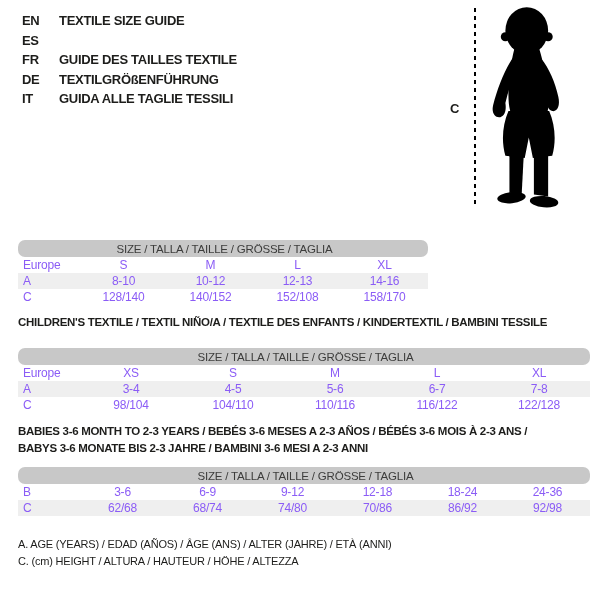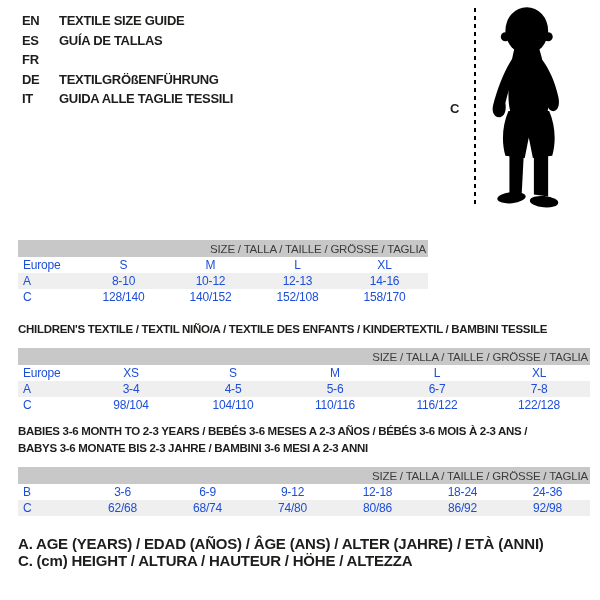--- a/index.html
+++ b/index.html
@@ -24,46 +24,46 @@
   .baby-svg{position:absolute;left:44px;top:5px;}
 
   
   .tbl-title{position:absolute;left:18px;font-size:11.5px;font-weight:700;
     letter-spacing:-0.3px;line-height:17px;white-space:nowrap;}
 
   
   .size-table{position:absolute;left:18px;border-collapse:collapse;table-layout:fixed;
     font-size:12px;letter-spacing:-0.2px;}
   .size-table th.size-hdr{background:#c8c8c8;color:#3c3c3b;font-weight:400;
-    text-align:right;font-size:11.5px;height:15px;padding:1px 2px 1px 5px;white-space:nowrap;}
+    text-align:center;font-size:11.5px;height:15px;padding:1px 2px 1px 5px;white-space:nowrap;border-radius:7px;}
   .size-table td{height:16px;padding:0 4px;text-align:center;font-weight:400;
-    color:#1d4ed8;white-space:nowrap;}
+    color:#8b5cf6;white-space:nowrap;}
   .size-table td.row-label{text-align:left;padding-left:5px;}
   .size-table tr.stripe td{background:#efefef;}
 
   
-  .legend{position:absolute;left:18px;top:536px;font-size:15px;font-weight:700;
+  .legend{position:absolute;left:18px;top:536px;font-size:11px;font-weight:400;
     letter-spacing:-0.2px;line-height:16.5px;white-space:nowrap;}
 </style>
 </head>
 <body>
 
 <div class="canvas">
 
   <div class="lang-list">
       <div class="lang-row">
         <span class="lang-code">EN</span>
         <span>TEXTILE SIZE GUIDE</span>
       </div>
       <div class="lang-row">
         <span class="lang-code">ES</span>
-        <span>GUÍA DE TALLAS</span>
       </div>
       <div class="lang-row">
         <span class="lang-code">FR</span>
+        <span>GUIDE DES TAILLES TEXTILE</span>
       </div>
       <div class="lang-row">
         <span class="lang-code">DE</span>
         <span>TEXTILGRÖßENFÜHRUNG</span>
       </div>
       <div class="lang-row">
         <span class="lang-code">IT</span>
         <span>GUIDA ALLE TAGLIE TESSILI</span>
       </div>
     </div>
@@ -119,21 +119,21 @@
         <tr>
           <td class="row-label">C</td>
           <td>128/140</td>
           <td>140/152</td>
           <td>152/108</td>
           <td>158/170</td>
         </tr>
       </tbody>
   </table>
 
-  <div class="tbl-title" style="top:321px">
+  <div class="tbl-title" style="top:314px">
       <div>CHILDREN'S TEXTILE / TEXTIL NIÑO/A / TEXTILE DES ENFANTS / KINDERTEXTIL / BAMBINI TESSILE</div>
     </div>
   <table class="size-table" style="top:348px;width:572px">
     <colgroup>
       <col style="width:62px">
         <col style="width:102px">
         <col style="width:102px">
       <col style="width:102px">
         <col style="width:102px">
         <col style="width:102px">
@@ -198,21 +198,21 @@
           <td>9-12</td>
           <td>12-18</td>
           <td>18-24</td>
           <td>24-36</td>
         </tr>
         <tr class="stripe">
           <td class="row-label">C</td>
           <td>62/68</td>
           <td>68/74</td>
           <td>74/80</td>
-          <td>80/86</td>
+          <td>70/86</td>
           <td>86/92</td>
           <td>92/98</td>
         </tr>
       </tbody>
   </table>
 
   <div class="legend">
       <div>A. AGE (YEARS) / EDAD (AÑOS) / ÂGE (ANS) / ALTER (JAHRE) / ETÀ (ANNI)</div>
       <div>C. (cm) HEIGHT / ALTURA / HAUTEUR / HÖHE / ALTEZZA</div>
     </div>

